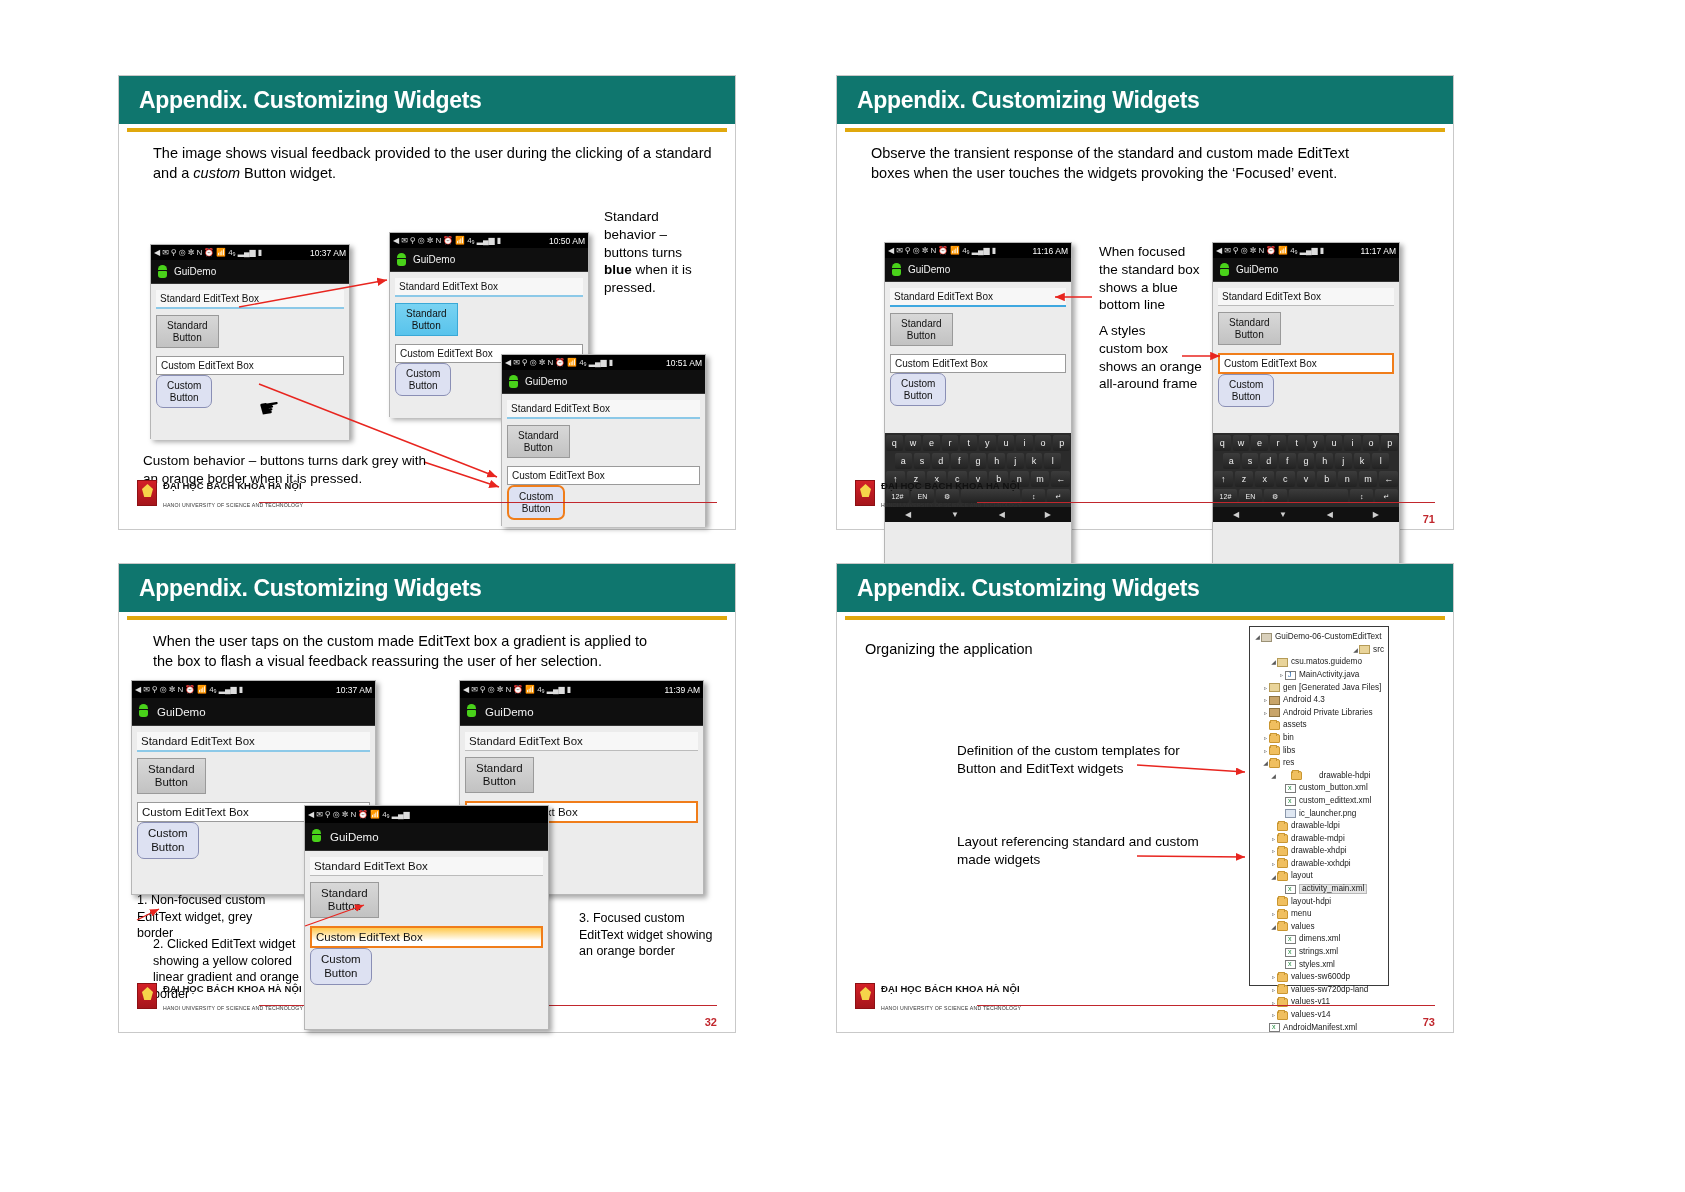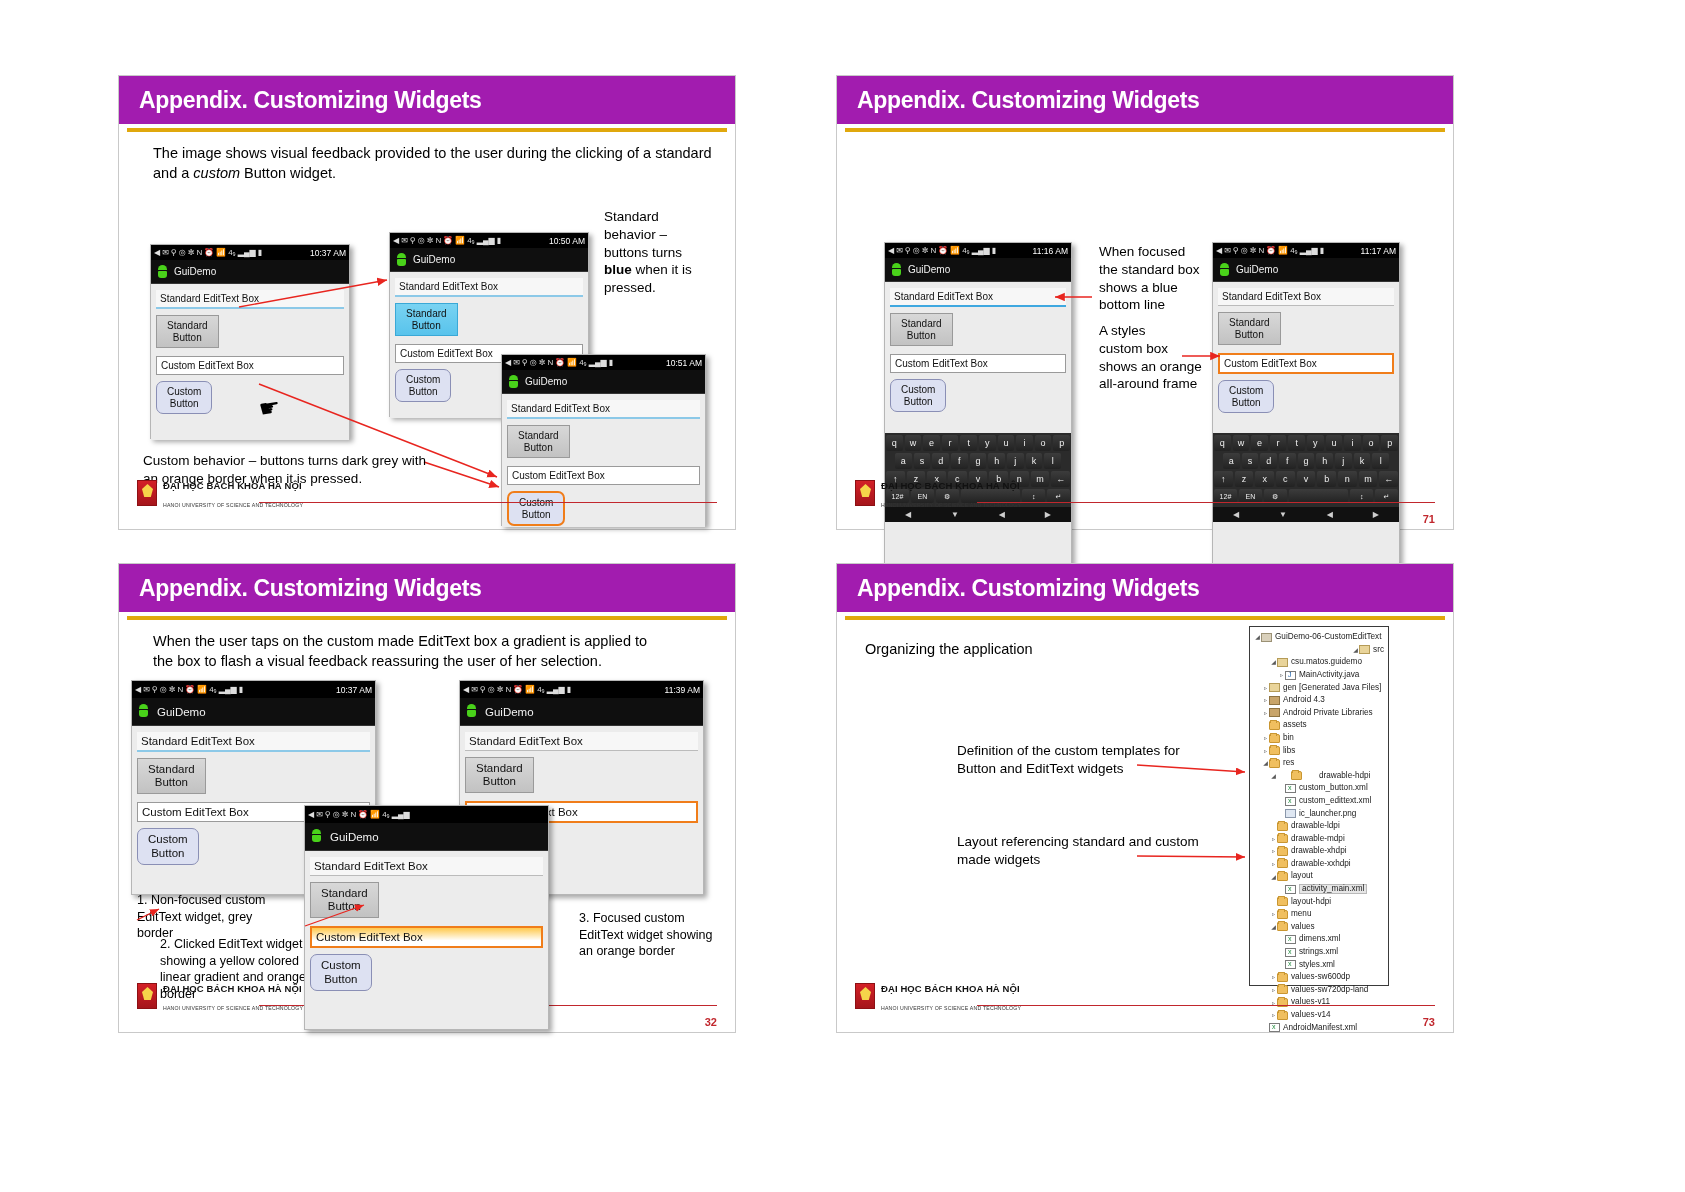--- a/index.html
+++ b/index.html
@@ -10,21 +10,21 @@
     font-family:"Liberation Sans", sans-serif;
     position:relative;
     overflow:hidden;
   }
   .slide {
     position:absolute;
     background:#ffffff;
     border:1px solid #c9c9c9;
   }
   .slide-title-bar {
-    background:#a21caf;
+    background:#0f766e;
     height:48px;
     display:flex;
     align-items:center;
     padding-left:20px;
   }
   .slide-title {
     color:#ffffff;
     font-size:23px;
     font-weight:bold;
     letter-spacing:-0.3px;
@@ -123,21 +123,20 @@
   .std-btn.pressed {
     background:linear-gradient(#79d3f2,#58c3ec);
     border:1px solid #3aa8d6;
   }
   .custom-edit {
     background:#ffffff;
     border:1px solid #9a9a9a;
     font-size:10px;
     color:#111;
     padding:3px 4px;
-    margin-bottom:6px;
   }
   .custom-edit.orange { border:2px solid #f07d1a; }
   .custom-edit.gradient {
     border:2px solid #f07d1a;
     background:linear-gradient(#ffc94d,#ffffff 70%);
   }
   .custom-btn {
     display:inline-block;
     background:#dde1f2;
     border:1px solid #8a8fb5;
@@ -403,20 +402,24 @@
   </div>
 </div>
 
 <div class="slide" style="left:836px; top:75px; width:618px; height:455px;">
   <div class="slide-title-bar">
     <div class="slide-title">Appendix. Customizing Widgets</div>
   </div>
   <div class="gold-rule"></div>
   <div class="slide-body">
 
+    <div class="body-text" style="left:34px; top:12px; width:570px;">
+      <span>Observe the transient response of the standard and custom made EditText</span><br>
+      <span>boxes when the user touches the widgets provoking  the ‘Focused’ event.</span>
+    </div>
 
     <div class="phone" style="left:47px; top:110px; width:188px; height:326px;">
       <div class="status-bar">
         <div class="status-left">
           <span class="status-ico">◀</span>
           <span class="status-ico">✉</span>
           <span class="status-ico">⚲</span>
           <span class="status-ico">◎</span>
           <span class="status-ico">✼</span>
           <span class="status-ico">N</span>
@@ -754,21 +757,21 @@
       <line x1="186" y1="306" x2="245" y2="285" stroke="#e8251f" stroke-width="1.3" marker-end="url(#ah3)"></line>
       <line x1="18" y1="300" x2="40" y2="289" stroke="#e8251f" stroke-width="1.3" marker-end="url(#ah3)"></line>
     </svg>
 
     <div class="callout" style="left:18px; top:272px; width:140px; font-size:12.5px;">
       <span>1. Non-focused custom</span><br>
       <span>EditText widget, grey</span><br>
       <span>border</span>
     </div>
 
-    <div class="callout" style="left:41px; top:316px; width:160px; font-size:12.5px;">
+    <div class="callout" style="left:34px; top:316px; width:160px; font-size:12.5px;">
       <span>2. Clicked EditText widget</span><br>
       <span>showing a yellow colored</span><br>
       <span>linear gradient and orange</span><br>
       <span>border</span>
     </div>
 
     <div class="callout" style="left:460px; top:290px; width:160px; font-size:12.5px;">
       <span>3. Focused custom</span><br>
       <span>EditText widget showing</span><br>
       <span>an orange border</span>

